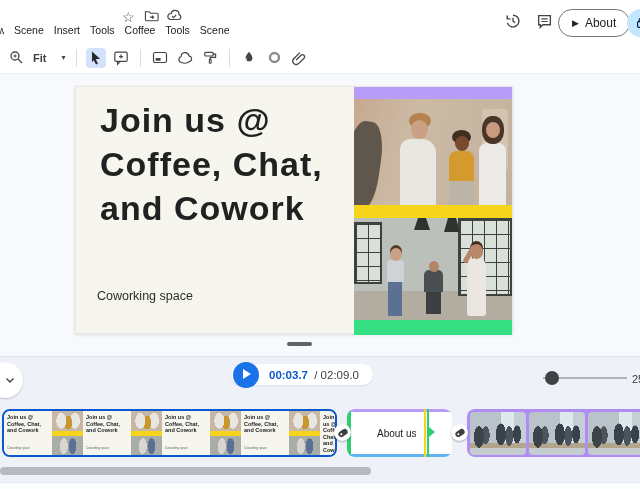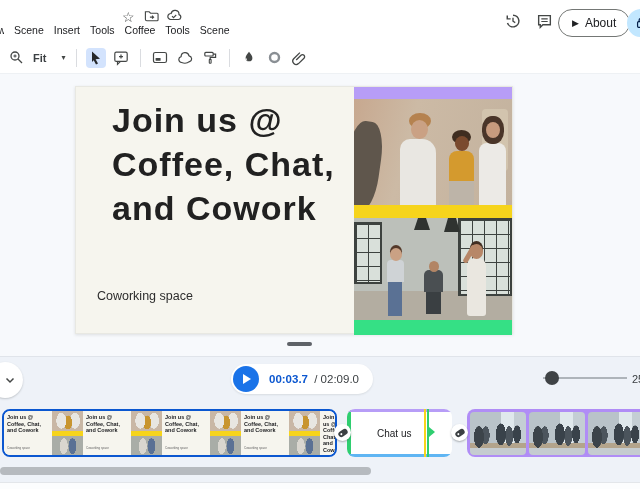--- a/index.html
+++ b/index.html
@@ -32,42 +32,42 @@
   .tb{width:20px;height:20px;display:flex;align-items:center;justify-content:center;border-radius:4px;}
   .tb.sel{background:#d3e3fd;}
   .tb-fit{font-size:11px;color:#3c4043;margin-left:2px;font-weight:bold;}
   .tb-caret{font-size:8px;color:#444746;margin:0 2px 0 10px;}
   .tb-div{width:1px;height:18px;background:#dadce0;margin:0 4px;}
 
   
   #stage{position:absolute;top:73px;left:0;right:0;height:283px;background:#f7f9fc;border-top:1px solid #eef1f4;}
   #slide{position:absolute;left:75px;top:12px;width:438px;height:248px;background:#f6f5ee;
          border:1px solid #e8e8e2;box-sizing:border-box;box-shadow:0 1px 3px rgba(60,64,67,.14);}
-  .slide-title{position:absolute;left:36px;top:11px;font-size:34px;line-height:44px;font-weight:600;
+  .slide-title{position:absolute;left:24px;top:11px;font-size:34px;line-height:44px;font-weight:600;
                letter-spacing:1px;color:#212121;white-space:pre-line;}
   .slide-sub{position:absolute;left:21px;bottom:30px;font-size:12.5px;color:#2d2d2d;}
   #media-col{position:absolute;right:0;top:0;width:158px;height:246px;}
   .stripe{width:100%;}
   .scene{position:relative;width:100%;overflow:hidden;}
   .shp{position:absolute;}
   
   .sc-office{background:linear-gradient(105deg,#c7a88f 0%,#ccbaa5 35%,#c3b29e 100%);}
   
   .sc-loft{background:linear-gradient(180deg,#bcc0ba 0 72%,#b3ada1 72% 100%);}
   .win{background:#d9e0da;border:2px solid #3d423f;box-sizing:border-box;
        background-image:linear-gradient(#3d423f 1px,transparent 1px),linear-gradient(90deg,#3d423f 1px,transparent 1px);
        background-size:12px 14px;}
   #drag-handle{position:absolute;left:287px;top:268px;width:25px;height:4px;background:#5f6368;border-radius:2px;}
 
   
   #deck{position:absolute;top:356px;left:0;height:127px;right:0;background:#eef2f8;border-top:1px solid #e0e4ea;}
   .collapse-btn{position:absolute;left:-13px;top:5px;width:36px;height:36px;border-radius:50%;background:#fff;
                 box-shadow:0 1px 2px rgba(60,64,67,.25);display:flex;align-items:center;justify-content:center;
                 padding-left:10px;box-sizing:border-box;}
-  .time-pill{position:absolute;left:231px;top:7px;height:30px;background:#fff;border-radius:16px;
+  .time-pill{position:absolute;left:231px;top:7px;height:21px;background:#fff;border-radius:16px;
              display:flex;align-items:center;padding:2px;box-sizing:border-box;box-shadow:0 1px 2px rgba(60,64,67,.12);}
   .play-circle{width:26px;height:26px;border-radius:50%;background:#1a73e8;position:relative;flex:none;}
   .play-circle::after{content:"";position:absolute;left:10px;top:7.5px;border-left:8px solid #fff;
                       border-top:5.5px solid transparent;border-bottom:5.5px solid transparent;}
   .time-text{font-size:11.5px;margin:0 12px 0 10px;white-space:nowrap;}
   .time-cur{color:#0b57d0;font-weight:700;}
   .time-tot{color:#3c4043;margin-left:3px;}
   .zoom-slider{position:absolute;left:543px;top:14px;width:84px;height:14px;}
   .zs-track{position:absolute;left:0;right:0;top:6px;height:2px;background:#aeb4ba;}
   .zs-knob{position:absolute;left:2px;top:0;width:14px;height:14px;border-radius:50%;background:#3f4346;}
@@ -315,21 +315,21 @@
     </div>
 
     <div class="trans-btn" style="left:334px;">
       <div class="trans-glyph"></div>
     </div>
 
     <div id="clip2">
       <div class="c2-left"></div>
       <div class="c2-top"></div>
       <div class="c2-bot"></div>
-      <div class="c2-label">Chat us</div>
+      <div class="c2-label">About us</div>
       <div class="ph-y"></div>
       <div class="ph-g"></div>
       <div class="ph-tri"></div>
     </div>
 
     <div class="trans-btn" style="left:451px;">
       <div class="trans-glyph"></div>
     </div>
 
     <div id="clip3">

